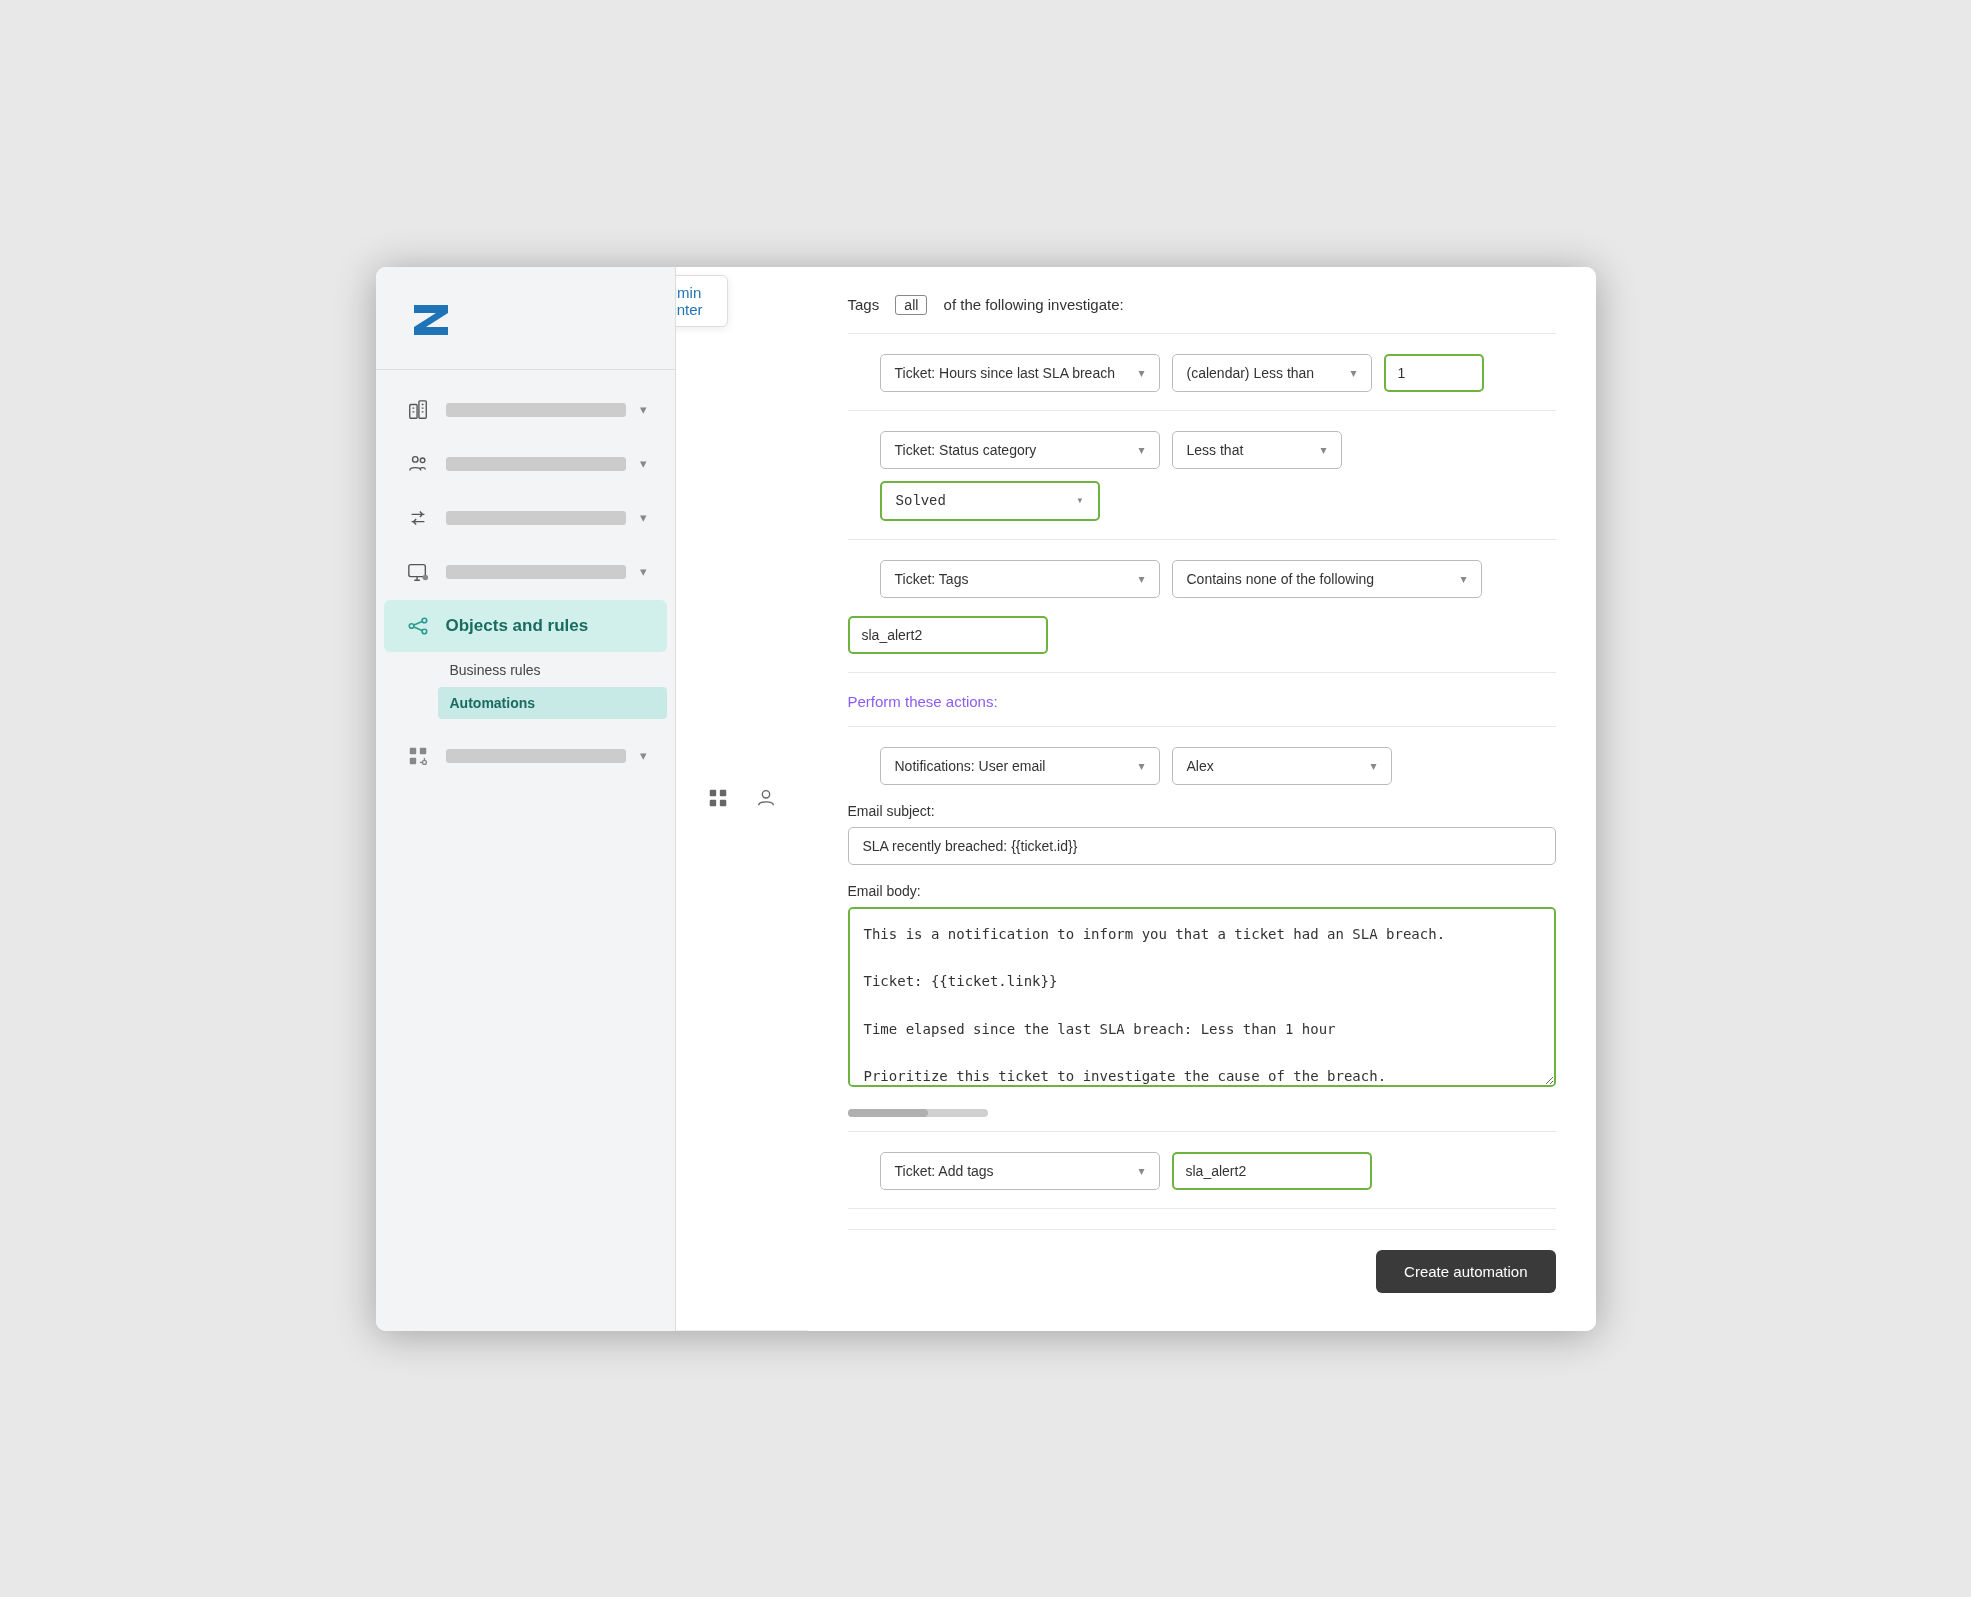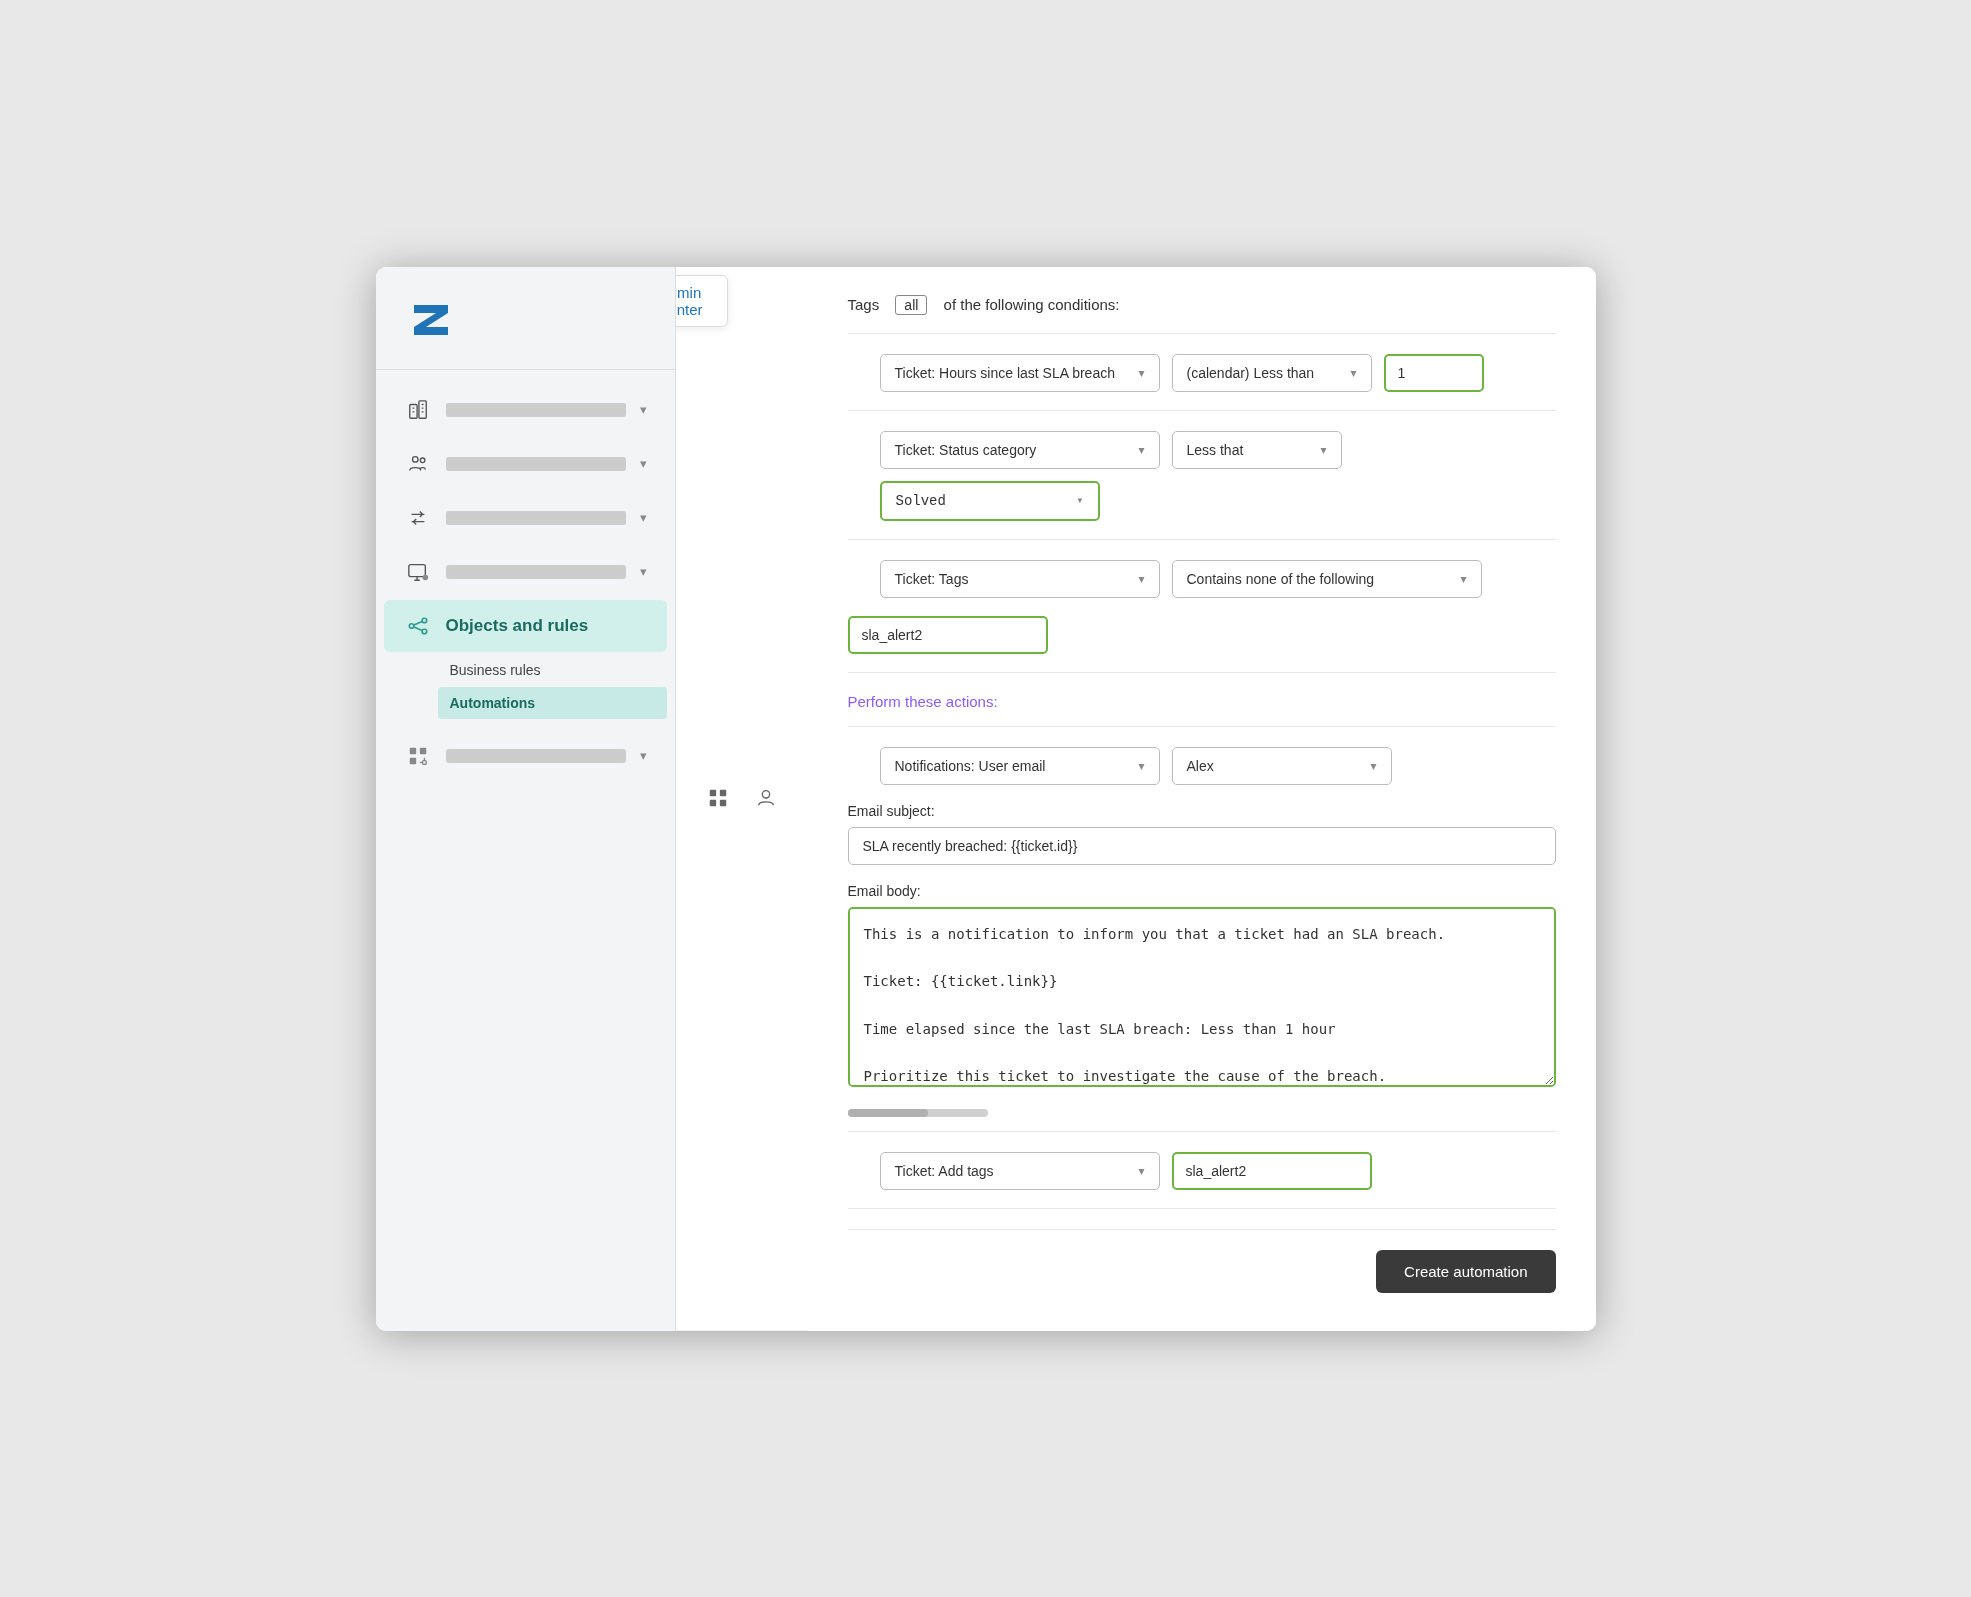--- a/index.html
+++ b/index.html
@@ -446,21 +446,21 @@
       <button class="admin-center-btn">Admin Center</button>
     </div>
 
     <div class="content">
 
       <div class="section-label">
         <span>Tags</span>
         &nbsp;
         <span class="all-badge">all</span>
         &nbsp;
-        <span>of the following conditions:</span>
+        <span>of the following investigate:</span>
       </div>
 
       <hr class="divider">
 
       <div class="condition-row">
         <div class="select-field select-lg">
           <span>Ticket: Hours since last SLA breach</span>
           <span class="chevron">▾</span>
         </div>
         <div class="select-field select-md">

